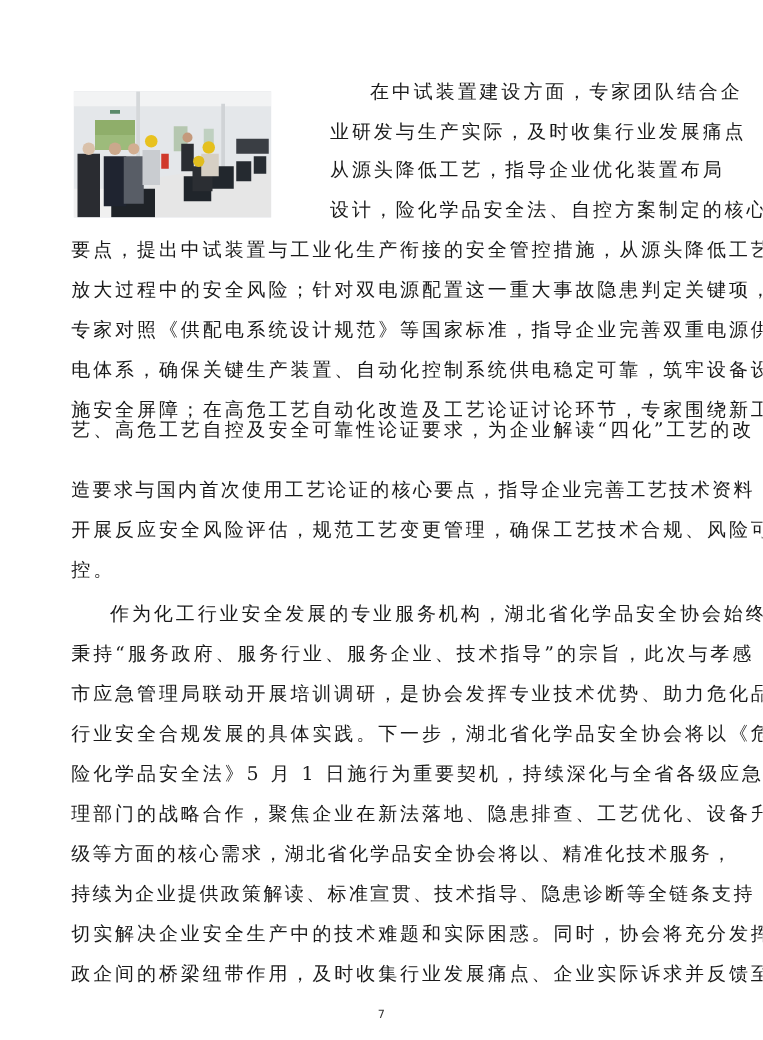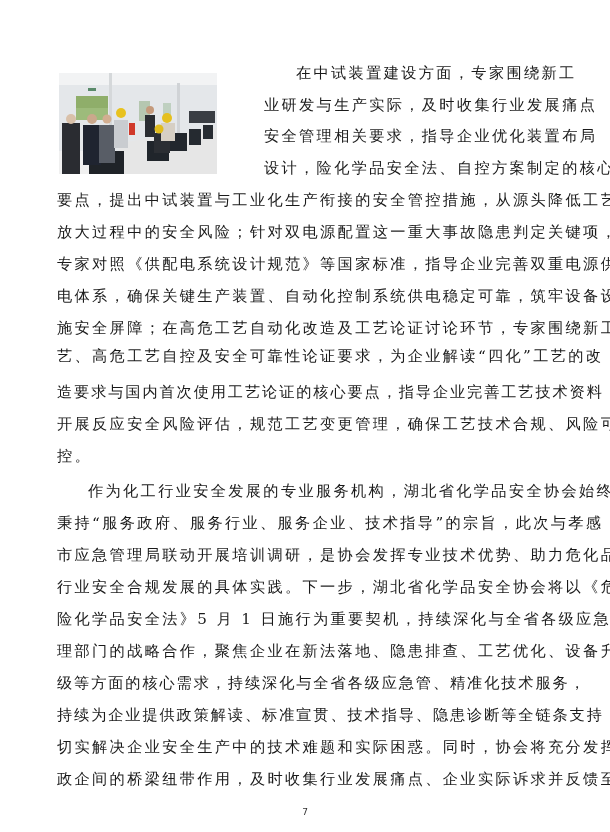--- a/index.html
+++ b/index.html
@@ -49,41 +49,41 @@
     <circle cx="91" cy="37" r="4" fill="#c49a7c"></circle>
     <rect x="95" y="60" width="16" height="20" fill="#2b2e33"></rect>
     <circle cx="108" cy="45" r="5" fill="#e5c01e"></circle>
     <rect x="102" y="50" width="14" height="18" fill="#d6cfc4"></rect>
     <circle cx="100" cy="56" r="4.5" fill="#e0bc1e"></circle>
     <rect x="70" y="50" width="6" height="12" fill="#d0392b"></rect>
   </svg>
 </div>
 
 <div>
-  <div class="line wrap-line" style="left:296px;top:63px;">在中试装置建设方面，专家围绕新工</div>
+  <div class="line wrap-line" style="left:296px;top:63px;">在中试装置建设方面，专家团队结合企</div>
   <div class="line wrap-line" style="top:95px;">业研发与生产实际，及时收集行业发展痛点</div>
-  <div class="line wrap-line" style="top:126px;">安全管理相关要求，指导企业优化装置布局</div>
+  <div class="line wrap-line" style="top:126px;">从源头降低工艺，指导企业优化装置布局</div>
   <div class="line wrap-line" style="top:158px;">设计，险化学品安全法、自控方案制定的核心</div>
   <div class="line full-line" style="top:190px;">要点，提出中试装置与工业化生产衔接的安全管控措施，从源头降低工艺</div>
   <div class="line full-line" style="top:222px;">放大过程中的安全风险；针对双电源配置这一重大事故隐患判定关键项，</div>
   <div class="line full-line" style="top:254px;">专家对照《供配电系统设计规范》等国家标准，指导企业完善双重电源供</div>
   <div class="line full-line" style="top:286px;">电体系，确保关键生产装置、自动化控制系统供电稳定可靠，筑牢设备设</div>
   <div class="line full-line" style="top:318px;">施安全屏障；在高危工艺自动化改造及工艺论证讨论环节，专家围绕新工</div>
-  <div class="line full-line" style="top:346px;">艺、高危工艺自控及安全可靠性论证要求，为企业解读“四化”工艺的改</div>
+  <div class="line full-line" style="top:334px;">艺、高危工艺自控及安全可靠性论证要求，为企业解读“四化”工艺的改</div>
   <div class="line full-line" style="top:382px;letter-spacing:1.9px;">造要求与国内首次使用工艺论证的核心要点，指导企业完善工艺技术资料，</div>
   <div class="line full-line" style="top:414px;">开展反应安全风险评估，规范工艺变更管理，确保工艺技术合规、风险可</div>
   <div class="line full-line" style="top:446px;">控。</div>
 </div>
 
 <div>
   <div class="line indent-line" style="top:481px;">作为化工行业安全发展的专业服务机构，湖北省化学品安全协会始终</div>
   <div class="line full-line" style="top:513px;">秉持“服务政府、服务行业、服务企业、技术指导”的宗旨，此次与孝感</div>
   <div class="line full-line" style="top:545px;">市应急管理局联动开展培训调研，是协会发挥专业技术优势、助力危化品</div>
   <div class="line full-line" style="top:577px;">行业安全合规发展的具体实践。下一步，湖北省化学品安全协会将以《危</div>
   <div class="line full-line" style="top:609px;">险化学品安全法》5 月 1 日施行为重要契机，持续深化与全省各级应急管</div>
   <div class="line full-line" style="top:641px;">理部门的战略合作，聚焦企业在新法落地、隐患排查、工艺优化、设备升</div>
-  <div class="line full-line" style="top:673px;letter-spacing:1.9px;">级等方面的核心需求，持续深化与全省各级应急管、精准化技术服务，</div>
+  <div class="line full-line" style="top:673px;letter-spacing:1.9px;">级等方面的核心需求，湖北省化学品安全协会将以、精准化技术服务，</div>
   <div class="line full-line" style="top:705px;letter-spacing:1.9px;">持续为企业提供政策解读、标准宣贯、技术指导、隐患诊断等全链条支持，</div>
   <div class="line full-line" style="top:737px;">切实解决企业安全生产中的技术难题和实际困惑。同时，协会将充分发挥</div>
   <div class="line full-line" style="top:769px;">政企间的桥梁纽带作用，及时收集行业发展痛点、企业实际诉求并反馈至</div>
 </div>
 
 <div class="page-number">7</div>
 
 </body></html>

